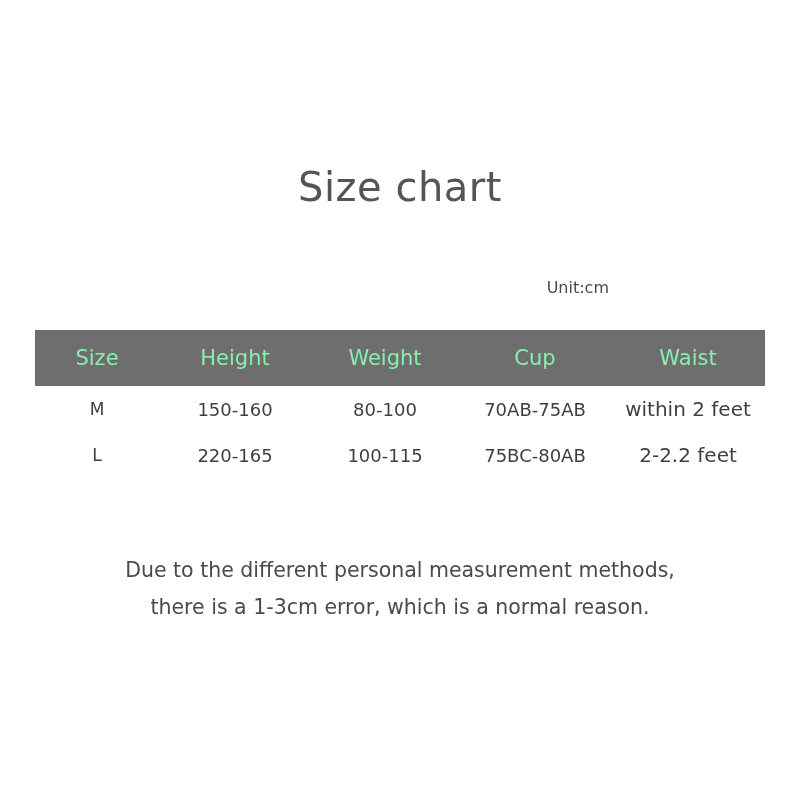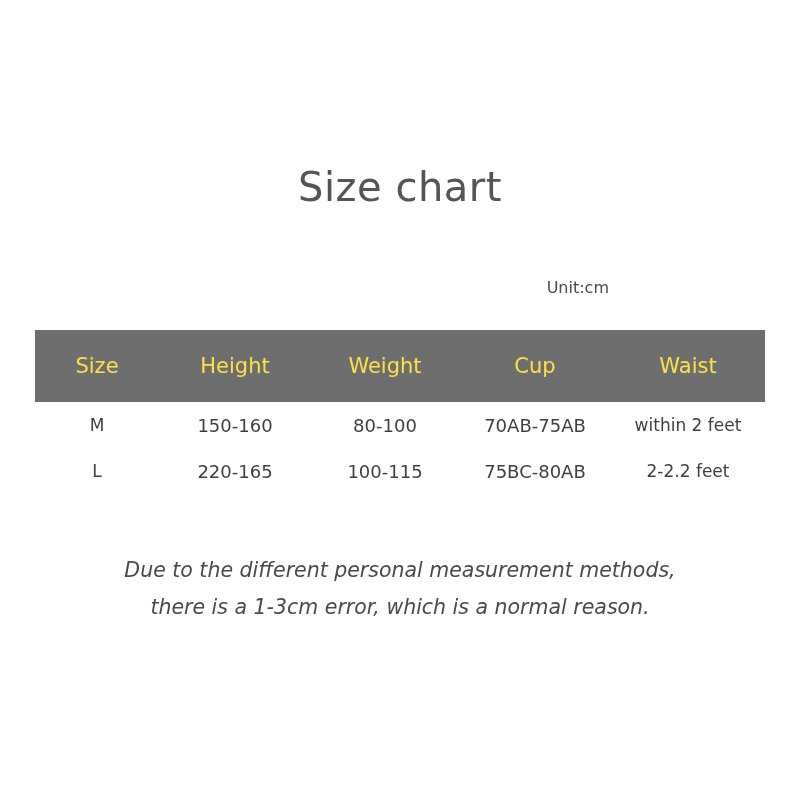--- a/index.html
+++ b/index.html
@@ -44,61 +44,60 @@
     left: 35px;
     width: 730px;
   }
   table.size-table {
     width: 730px;
     border-collapse: collapse;
     table-layout: fixed;
   }
   table.size-table thead th {
     background: #6e6e6e;
-    color: #fde047;
+    color: #86efac;
     font-size: 21px;
     font-weight: 400;
     height: 48px;
     line-height: 48px;
-    padding: 12px;
+    padding: 4px;
     text-align: center;
   }
   table.size-table tbody td {
     height: 46px;
     font-size: 18px;
     color: #3f3f3f;
     text-align: center;
     padding: 0;
     background: #ffffff;
   }
   table.size-table tbody td.col-size {
     font-size: 17px;
   }
   table.size-table tbody td.col-waist {
-    font-size: 17px;
+    font-size: 20px;
   }
   col.c-size { width: 124px; }
   col.c-height { width: 152px; }
   col.c-weight { width: 148px; }
   col.c-cup { width: 152px; }
   col.c-waist { width: 154px; }
 
   .note {
     position: absolute;
     top: 552px;
     left: 0;
     width: 800px;
     text-align: center;
     font-size: 20.5px;
     line-height: 37px;
     color: #4a4a4a;
   }
   .note .line {
     display: block;
-    font-style: italic;
   }
 </style>
 </head>
 <body>
 
 <div class="page">
 
   <div class="title">Size chart</div>
 
   <div class="unit">Unit:cm</div>

